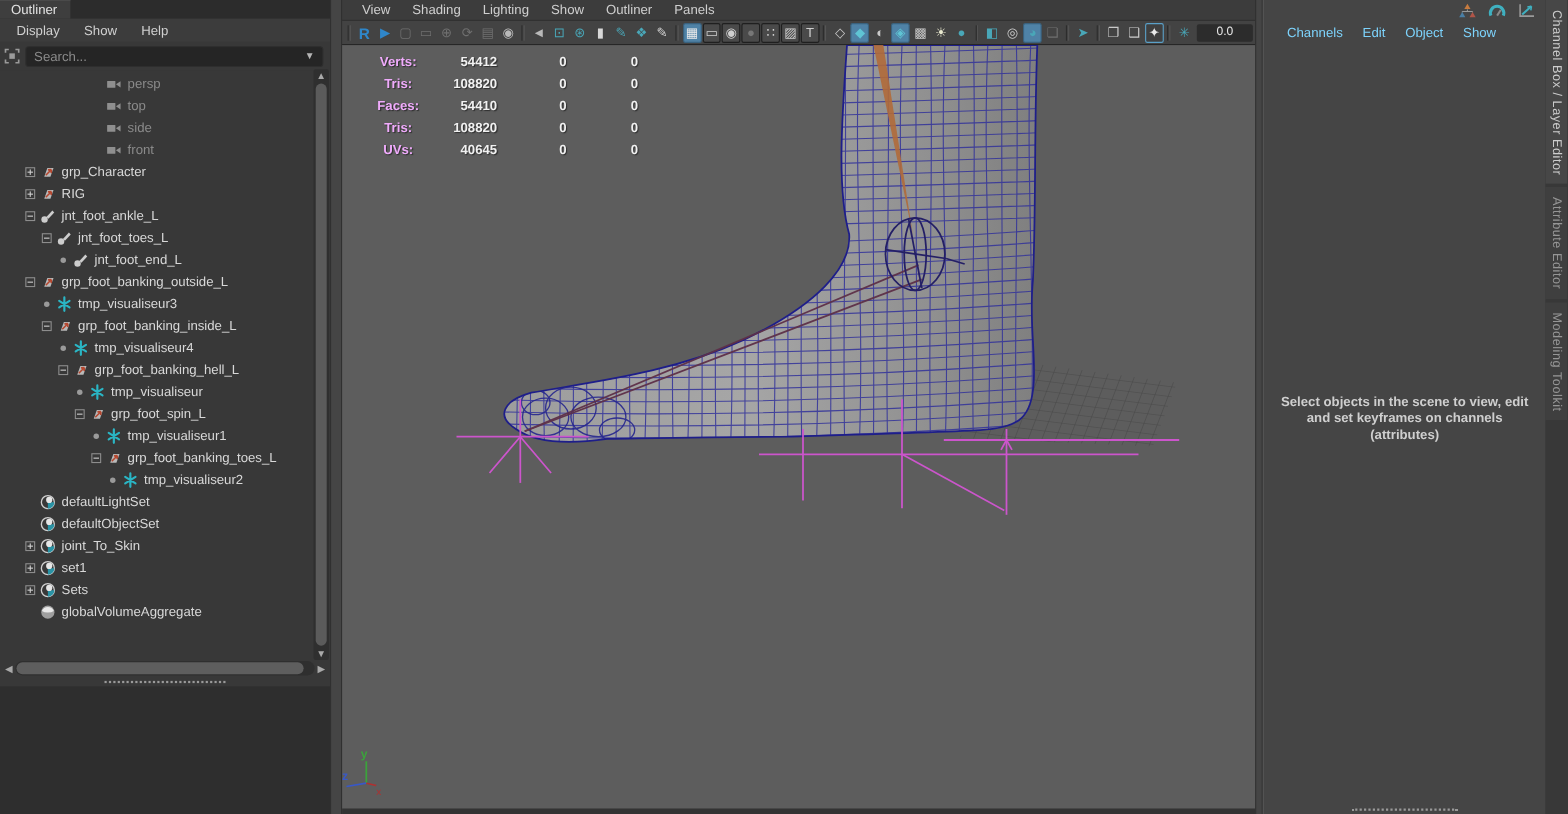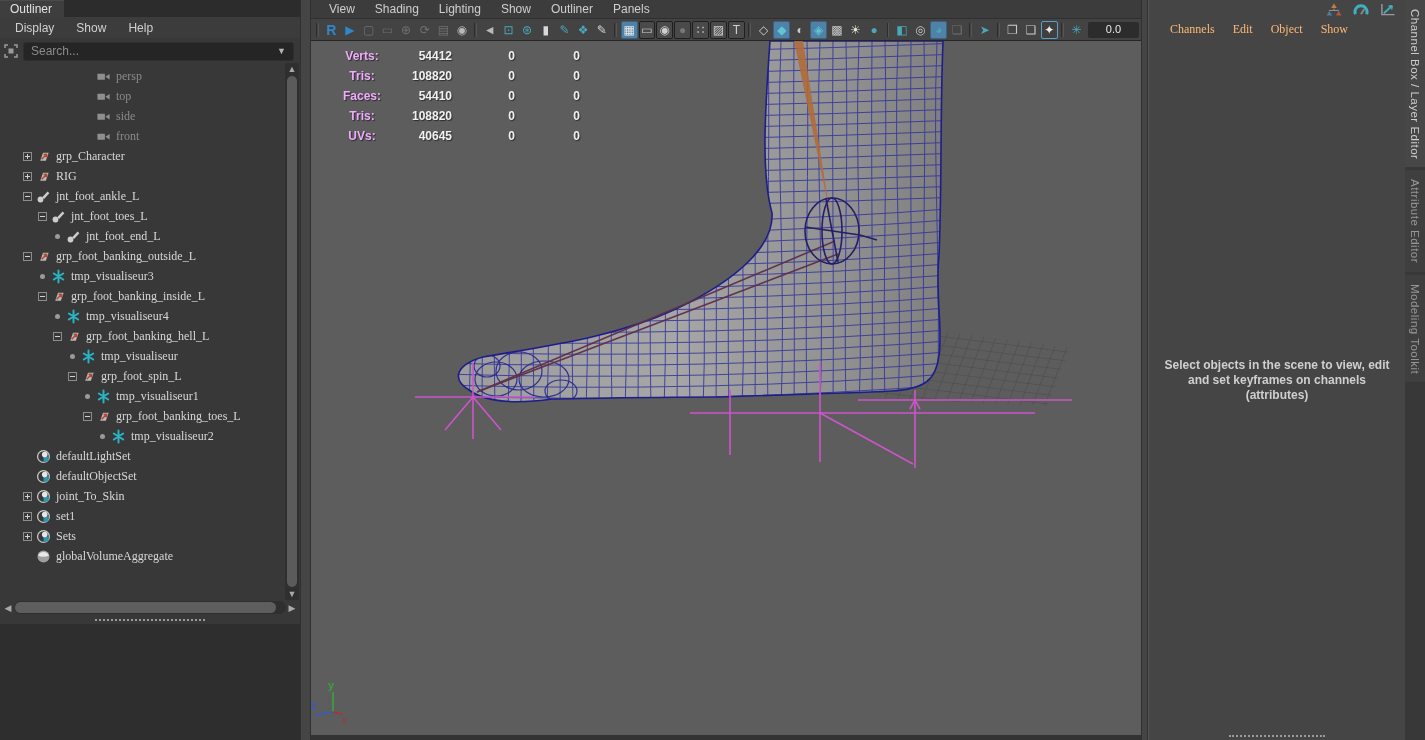--- a/index.html
+++ b/index.html
@@ -14,21 +14,21 @@
   .ol-tab { background:#3e3e3e; color:#e2e2e2; padding:1px 12px 0 10px; font-size:12px; border-top:1px solid #4a4a4a; }
   .ol-menus { height:21px; background:#3c3c3c; display:flex; align-items:center; padding-left:4px; }
   .ol-menus .menu-item { padding:2px 11px; color:#d0d0d0; cursor:default; }
   .ol-searchrow { height:26px; display:flex; align-items:center; gap:4px; padding:0 6px 0 3px; background:#383838; }
   .ol-search { flex:1; height:19px; background:#252525; border:1px solid #2e2e2e; border-radius:3px;
       color:#cfcfcf; padding:0 18px 0 7px; font-size:12px; outline:none; }
   .ol-search::placeholder { color:#8b8b8b; }
   .search-caret { position:absolute; right:14px; color:#b5b5b5; font-size:9px; pointer-events:none; }
   .ol-tree { flex:1; overflow:hidden; padding-top:2px; position:relative; }
   .tree-row { height:20px; display:flex; align-items:center; white-space:nowrap; cursor:default; }
-  .tree-label { padding-left:5px; color:#d8d8d8;font-family:Liberation Serif, serif; }
+  .tree-label { padding-left:5px; color:#d8d8d8; }
   .tree-row.dim .tree-label { color:#8a8a8a; }
   .expander { width:16px; height:16px; display:flex; align-items:center; justify-content:center; flex:0 0 16px; }
   .expbox { width:9px; height:9px; border:1px solid #8d8d8d; position:relative; background:#383838; }
   .expbox::before { content:""; position:absolute; left:1px; right:1px; top:3px; height:1px; background:#d0d0d0; }
   .expbox.plus::after { content:""; position:absolute; top:1px; bottom:1px; left:3px; width:1px; background:#d0d0d0; }
   .leafdot { width:5px; height:5px; border-radius:50%; background:#9a9a9a; }
   .tree-icon { width:16px; height:16px; flex:0 0 16px; display:flex; align-items:center; justify-content:center; }
   
   .ol-vscroll { position:absolute; right:1px; top:63px; bottom:24px; width:14px; background:#2f2f2f; border-radius:2px; display:flex; flex-direction:column; align-items:center; }
   .ol-vscroll .arr { height:12px; color:#a9a9a9; font-size:9px; line-height:12px; }
@@ -61,21 +61,21 @@
       font-size:12px; font-weight:bold; text-shadow:1px 1px 1px rgba(40,40,40,.9); }
   .hud-row .lab { color:#f0abfc; text-align:center; }
   .hud-row .num { color:#f1f1f1; text-align:right; }
   .scene { position:absolute; left:0; top:0; }
 
   
   .channelbox { width:257px; background:#454545; position:relative; border-left:1px solid #555; }
   .cb-icons { height:19px; display:flex; justify-content:flex-end; gap:9px; padding:2px 8px 0 0; }
   .cb-icons .cbicon { width:18px; height:15px; }
   .cb-menus { height:21px; display:flex; align-items:center; padding-left:12px; }
-  .cb-menus .menu-item { padding:2px 9px; color:#fdba74;font-family:Liberation Serif, serif; }
+  .cb-menus .menu-item { padding:2px 9px; color:#7dd3fc; }
   .cb-message { position:absolute; top:358px; left:14px; right:14px; text-align:center;
       color:#cfcfcf; font-size:12px; font-weight:bold; line-height:15px; }
   .cb-grip { position:absolute; bottom:3px; left:50%; width:96px; margin-left:-48px; border-top:2px dotted #9a9a9a; }
 
   
   .side-tabs { width:20px; background:#383838; display:flex; flex-direction:column; gap:3px; }
   .side-tab { writing-mode:vertical-rl; padding:8px 0; text-align:left; font-size:11.5px;
       background:#3f3f3f; color:#969696; letter-spacing:0.5px; cursor:default; line-height:20px;
       display:flex; justify-content:flex-start; padding-top:9px; }
   .side-tab.active { background:#474747; color:#cdcdcd; }

